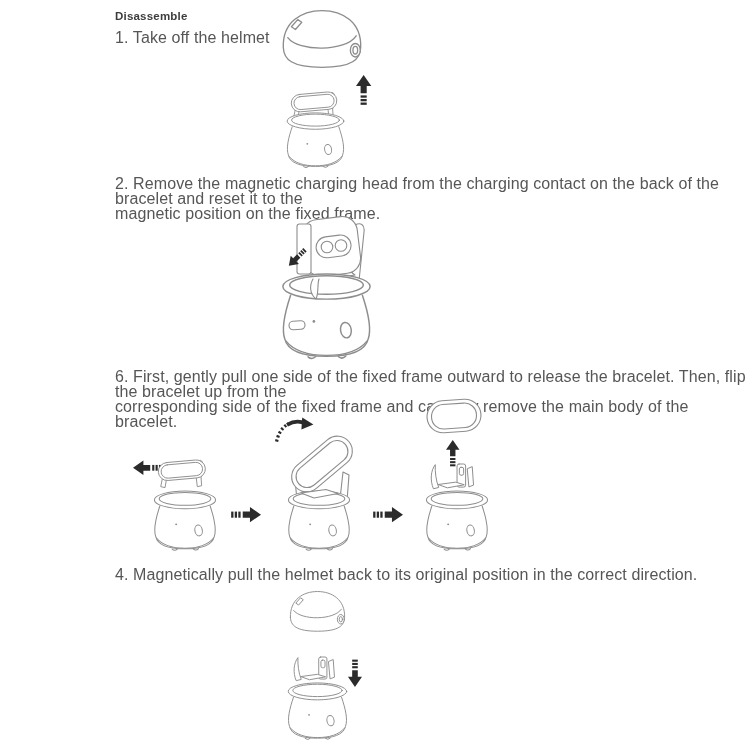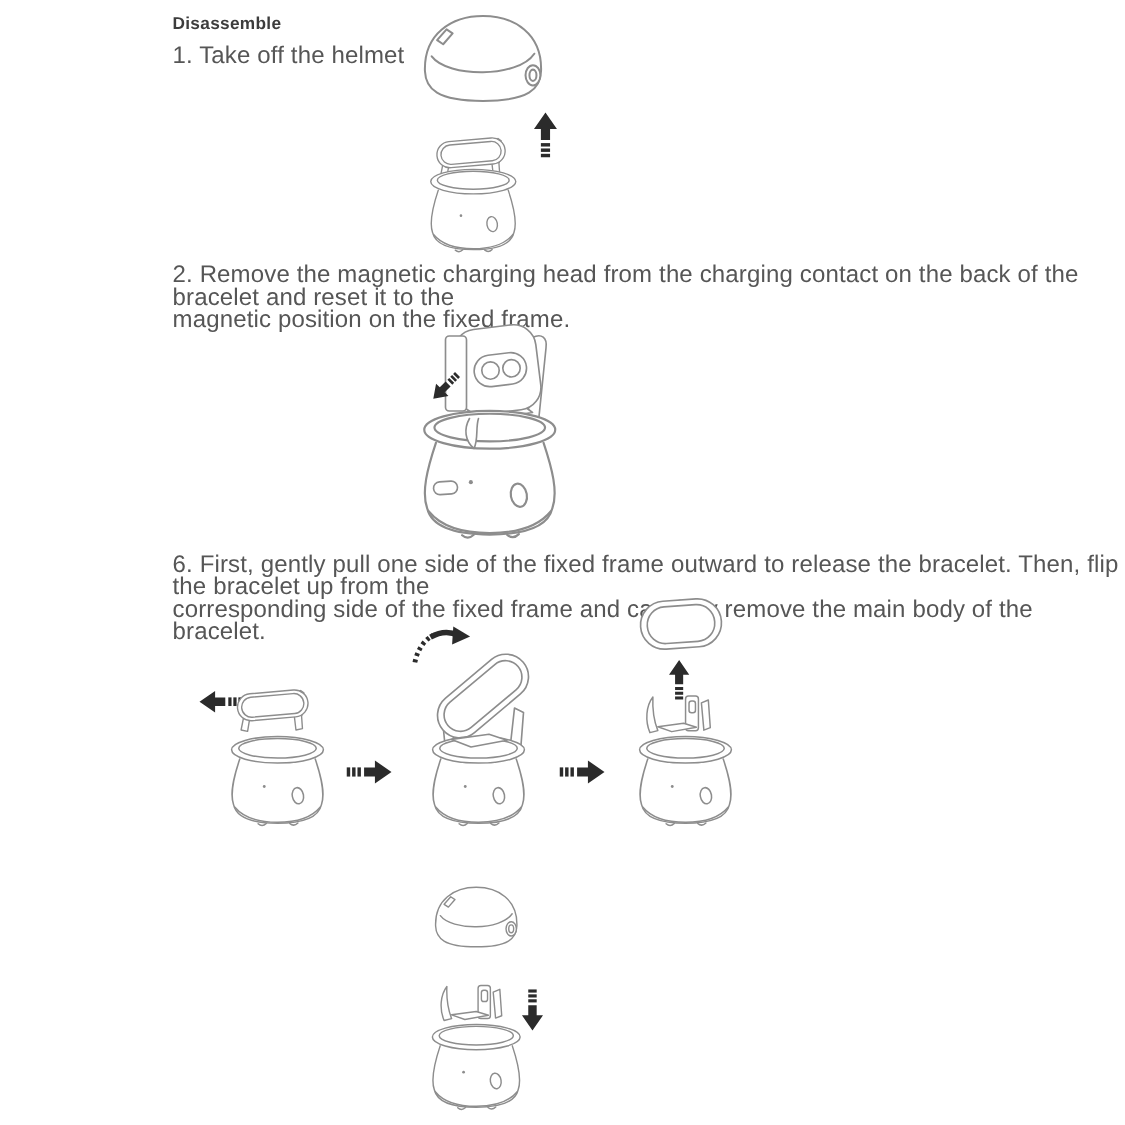--- a/index.html
+++ b/index.html
@@ -139,20 +139,21 @@
         </g>
       </g>
       <use href="#arrow-up" transform="translate(321,46) scale(0.75)"></use>
       <g>
         <use href="#frame-empty" transform="translate(303,70) scale(0.66)"></use>
         <use href="#pot" transform="translate(298,95) scale(0.68)"></use>
       </g>
     </svg>
   </figure>
 
+  <p class="step" id="step4">4. Magnetically pull the helmet back to its original position in the correct direction.</p>
 
   <figure class="illus" id="illus4">
     <svg width="185" height="164" viewBox="0 0 185 164">
       <use href="#helmet" transform="translate(28,6) scale(0.63)"></use>
       <use href="#arrow-up" transform="translate(104,104) rotate(180) scale(0.78)"></use>
       <g>
         <use href="#frame-empty" transform="translate(33,74) scale(0.63)"></use>
         <use href="#pot" transform="translate(27,98) scale(0.65)"></use>
       </g>
     </svg>

